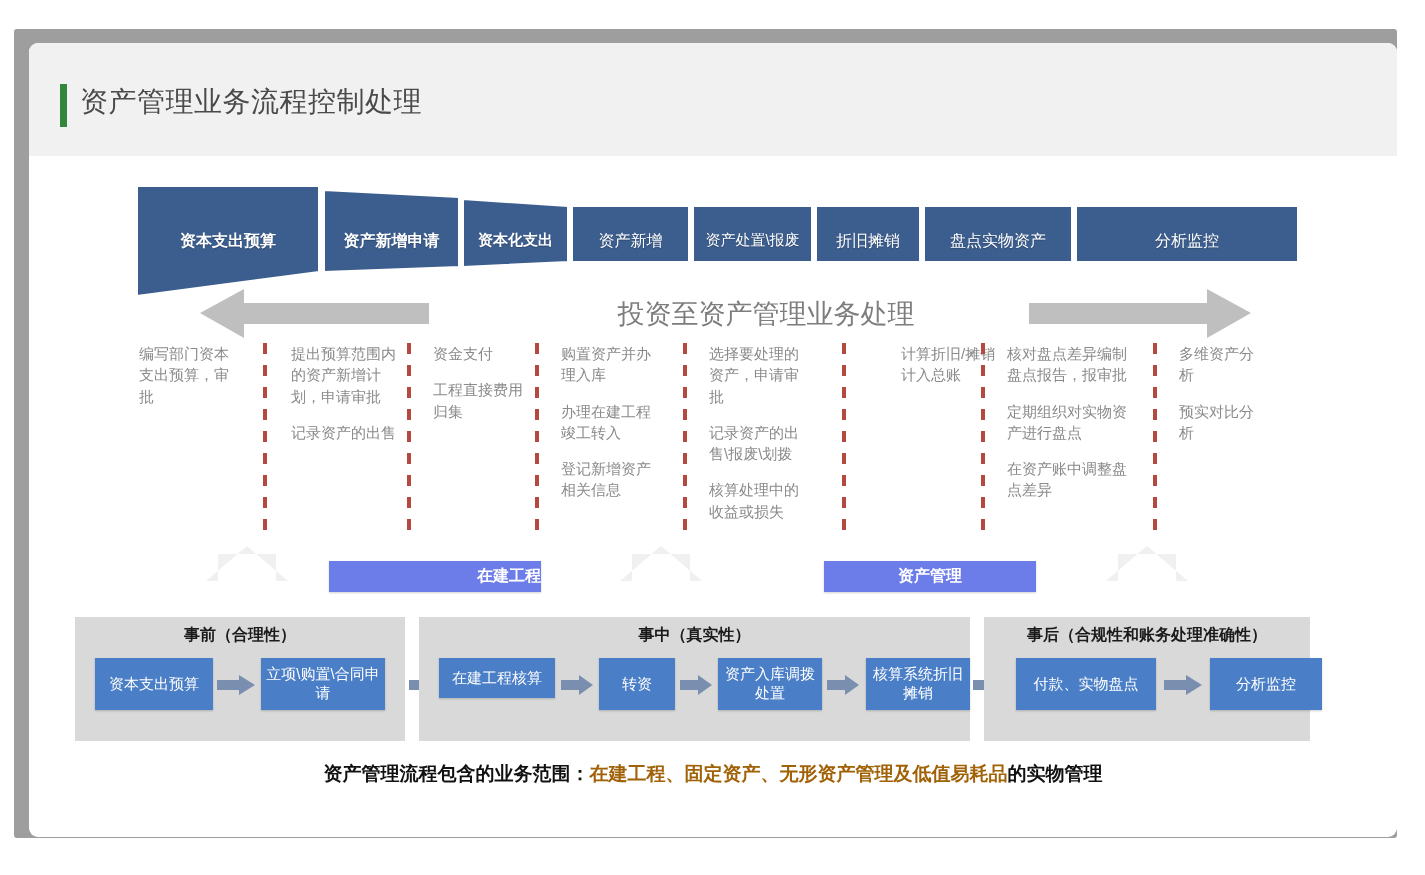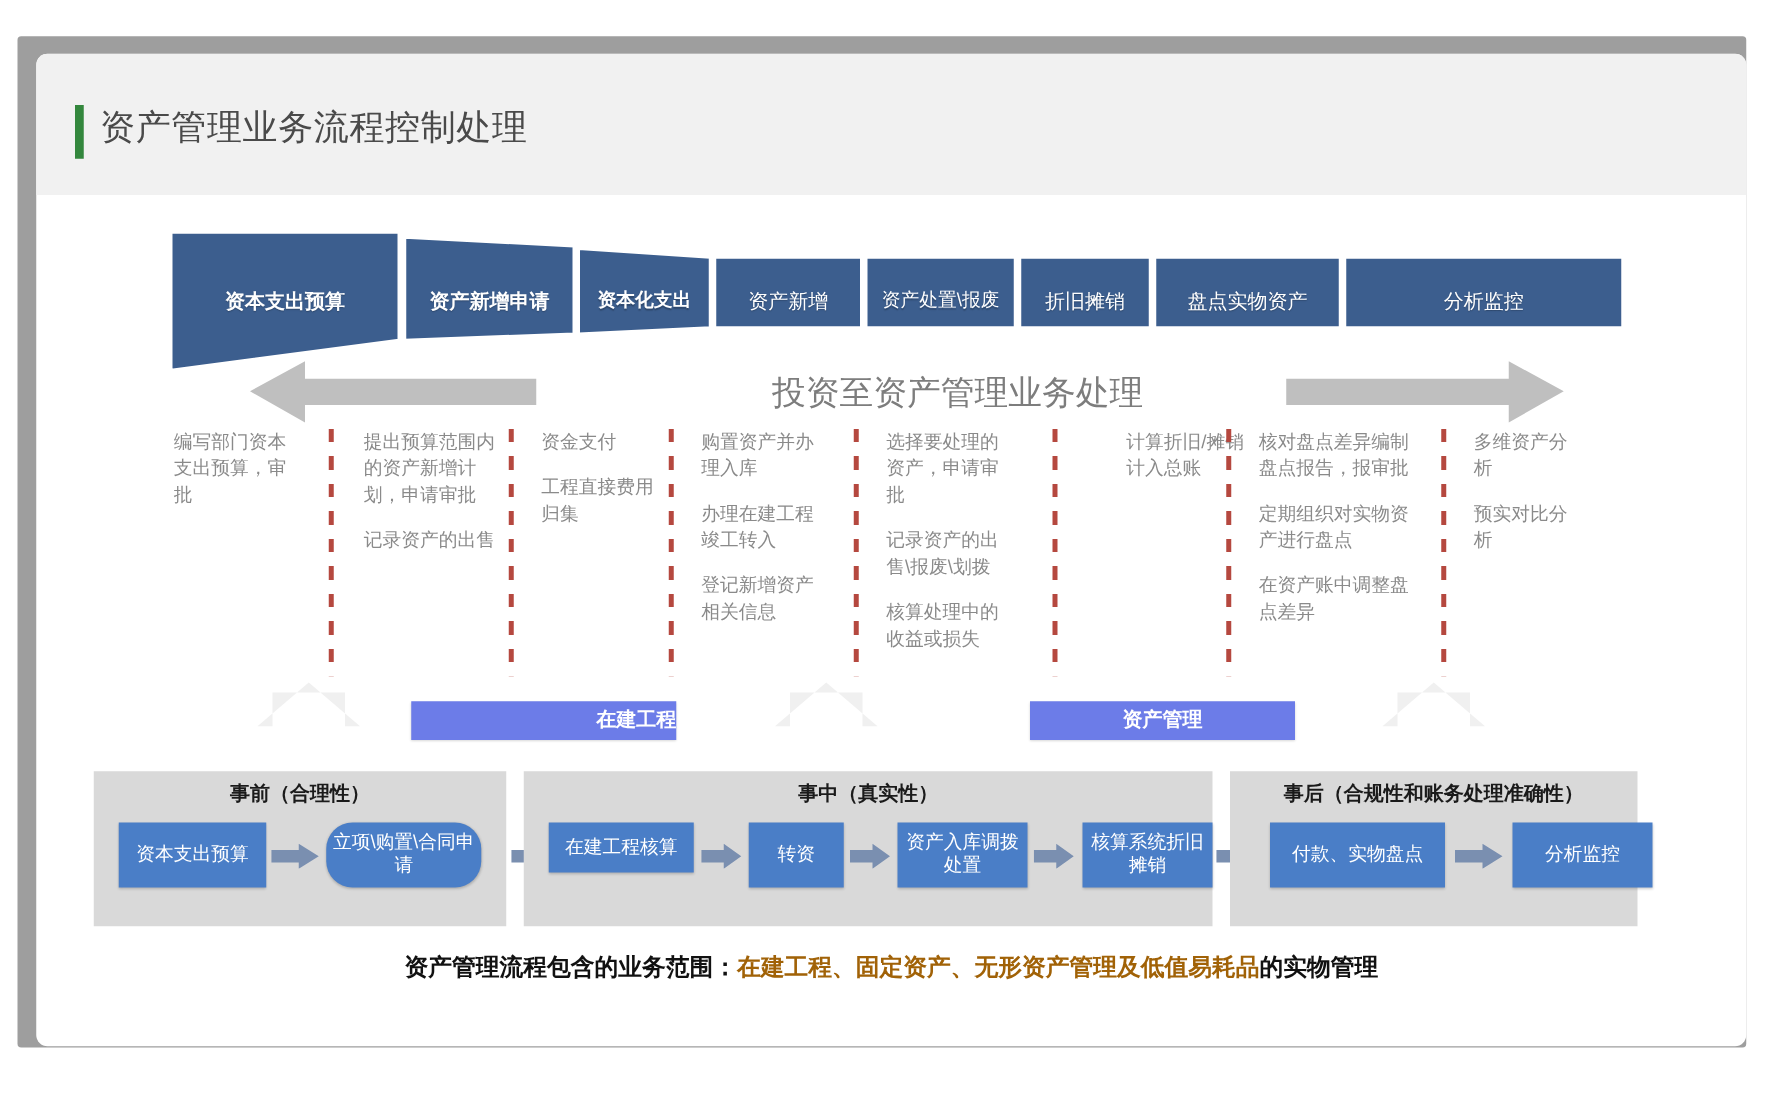--- a/index.html
+++ b/index.html
@@ -264,21 +264,21 @@
     </div>
 
     <div class="panel" style="left:46px; width:330px;">
       <div class="panel-title">事前（合理性）</div>
       <div class="pbox" style="left:20px; top:41px; width:118px; height:52px;">
         <span>资本支出预算</span>
       </div>
       <svg class="farrow" style="left:142px; top:58px;" width="40" height="20">
         <polygon points="0,5 22,5 22,0 38,10 22,20 22,15 0,15" fill="#7a8fb0"></polygon>
       </svg>
-      <div class="pbox" style="left:186px; top:41px; width:124px; height:52px;border-radius:21px;">
+      <div class="pbox" style="left:186px; top:41px; width:124px; height:52px;">
         <span>立项\购置\合同申请</span>
       </div>
     </div>
     <svg class="farrow" style="left:380px; top:632px;" width="40" height="20">
       <polygon points="0,5 22,5 22,0 38,10 22,20 22,15 0,15" fill="#7a8fb0"></polygon>
     </svg>
 
     <div class="panel" style="left:390px; width:551px;">
       <div class="panel-title">事中（真实性）</div>
       <div class="pbox" style="left:20px; top:41px; width:116px; height:40px;">

